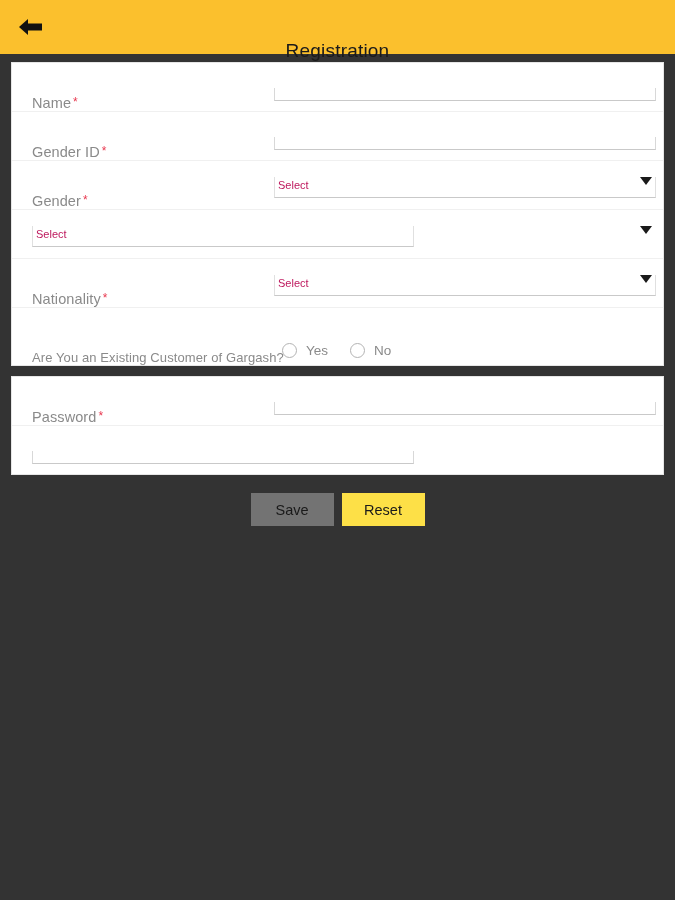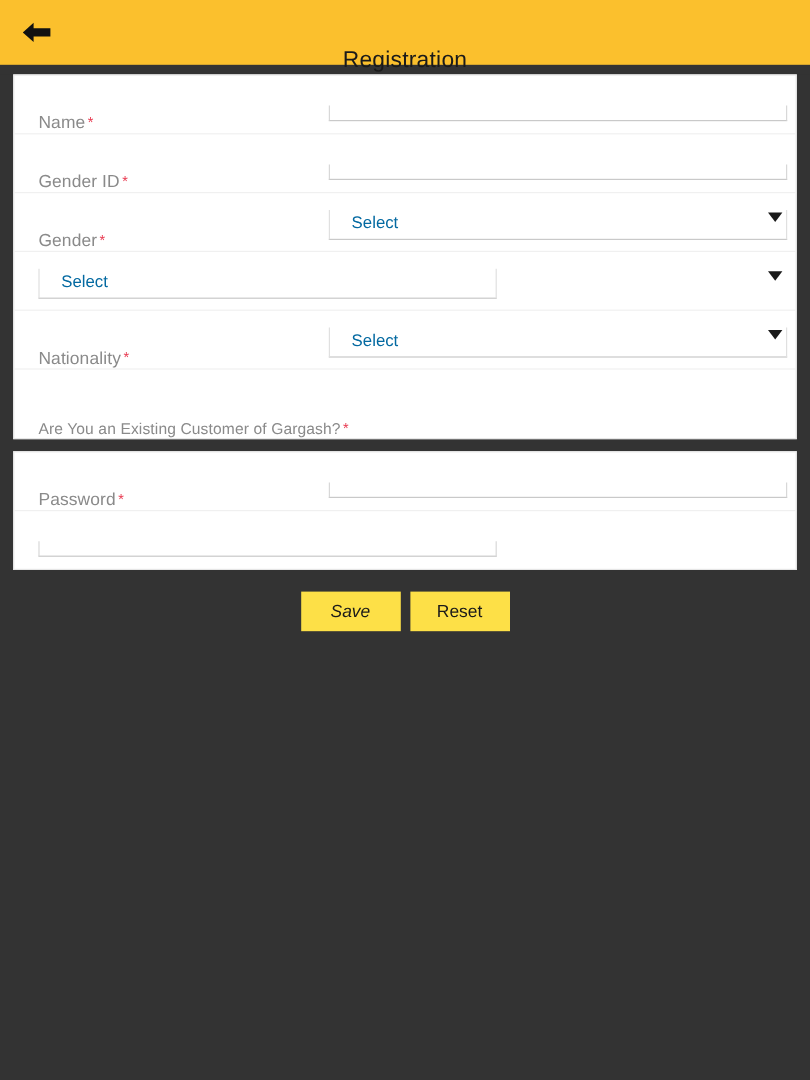--- a/index.html
+++ b/index.html
@@ -140,24 +140,24 @@
     position: relative;
     height: 48px;
     display: flex;
     align-items: center;
   }
   .select-box {
     width: 382px;
     border-bottom: 1px solid #c9c9c9;
     border-left: 1px solid #e0e0e0;
     border-right: 1px solid #e0e0e0;
-    padding: 2px 2px 6px 18px;
+    padding: 2px 2px 6px 3px;
     margin-top: 4px;
-    color: #0369a1;
-    font-size: 14px;
+    color: #be185d;
+    font-size: 11px;
     cursor: pointer;
     background: transparent;
   }
   .caret {
     position: absolute;
     right: 11px;
     top: 16px;
     width: 0;
     height: 0;
     border-left: 6px solid transparent;
@@ -205,21 +205,21 @@
   .btn {
     border: none;
     height: 33px;
     min-width: 83px;
     font-family: "Liberation Sans", sans-serif;
     font-size: 14.5px;
     color: #1a1a1a;
     cursor: pointer;
     padding: 0 18px;
   }
-  .btn-save { background: #fde047; font-style: italic; }
+  .btn-save { background: #737373; }
   .btn-reset { background: #fde047; }
 </style>
 </head>
 <body>
 
 <div class="header">
   <div class="back-arrow">
     <svg width="24" height="20" viewBox="0 0 24 20" aria-hidden="true">
       <polygon points="0,10 9,2 9,6.5 23,6.5 23,13.5 9,13.5 9,18" fill="#111111"></polygon>
     </svg>
@@ -265,20 +265,30 @@
     <div class="row">
       <div class="label"><span>Nationality</span><span class="req">*</span></div>
       <div class="select-zone">
         <div class="select-box">Select</div>
         <div class="caret"></div>
       </div>
     </div>
 
     <div class="row radio-row">
       <div class="label small"><span>Are You an Existing Customer of Gargash?</span><span class="req">*</span></div>
+      <div class="radio-zone">
+        <div class="radio-item">
+          <span class="radio-dot"></span>
+          <span class="radio-label">Yes</span>
+        </div>
+        <div class="radio-item">
+          <span class="radio-dot"></span>
+          <span class="radio-label">No</span>
+        </div>
+      </div>
     </div>
 
   </div>
 
   <div class="card second">
 
     <div class="row">
       <div class="label"><span>Password</span><span class="req">*</span></div>
       <div class="field-zone">
         <input class="uline full" type="password" placeholder="" style="">

